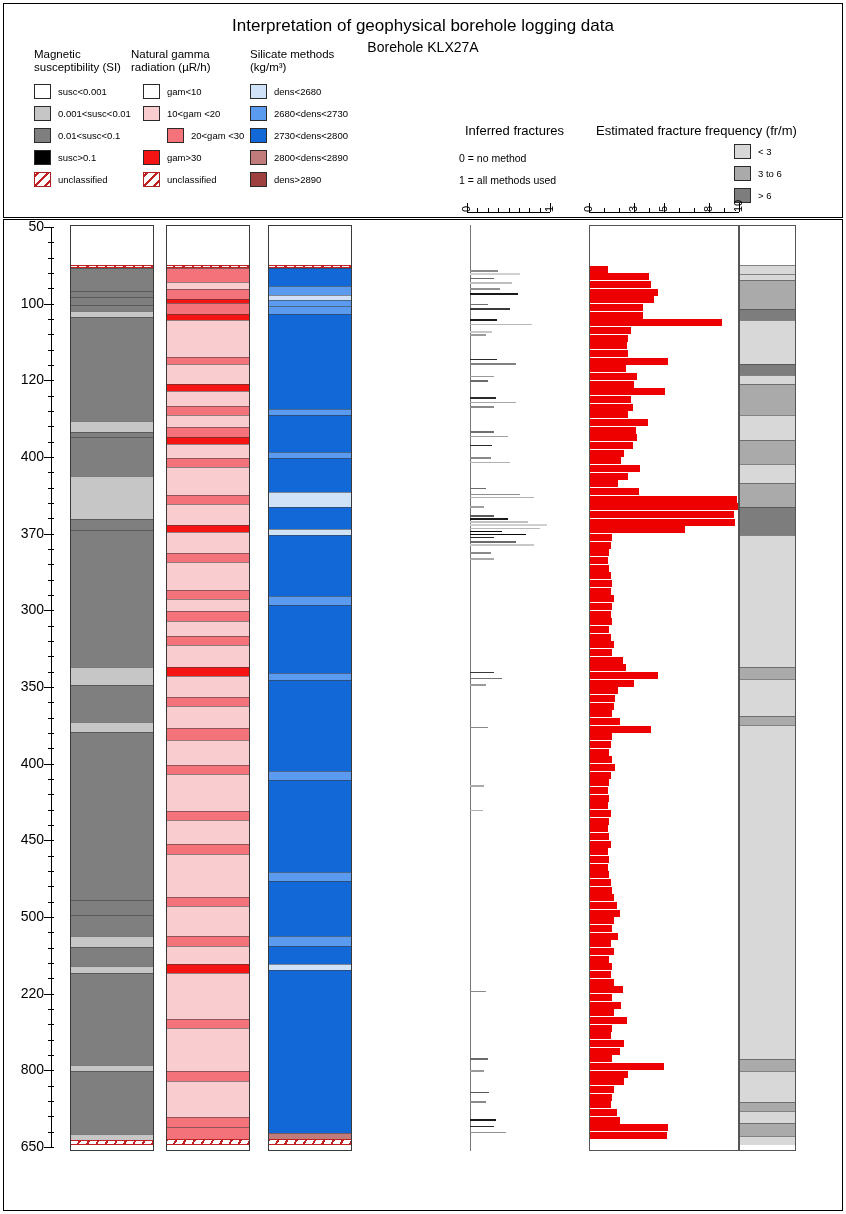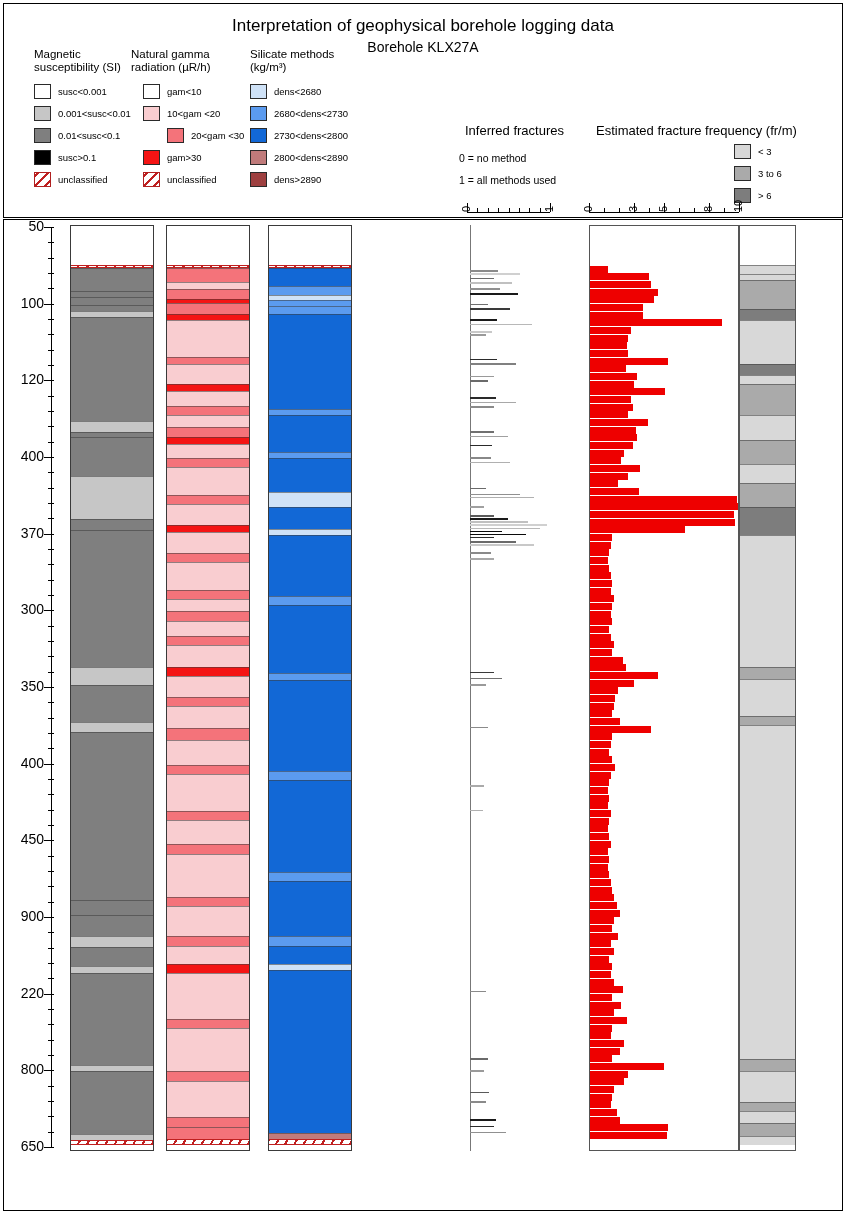--- a/index.html
+++ b/index.html
@@ -244,21 +244,21 @@
         <div class="dtick" style="top: 574.333px;"></div>
         <div class="dtick" style="top: 589.667px;"></div>
         <div class="dtick" style="top: 605px;"></div>
         <div class="dtick dtickmaj" style="top: 620.333px;"></div>
         <div class="dlab" style="left: -2px; top: 611.333px;">450</div>
         <div class="dtick" style="top: 635.667px;"></div>
         <div class="dtick" style="top: 651px;"></div>
         <div class="dtick" style="top: 666.333px;"></div>
         <div class="dtick" style="top: 681.667px;"></div>
         <div class="dtick dtickmaj" style="top: 697px;"></div>
-        <div class="dlab" style="left: -2px; top: 688px;">900</div>
+        <div class="dlab" style="left: -2px; top: 688px;">500</div>
         <div class="dtick" style="top: 712.333px;"></div>
         <div class="dtick" style="top: 727.667px;"></div>
         <div class="dtick" style="top: 743px;"></div>
         <div class="dtick" style="top: 758.333px;"></div>
         <div class="dtick dtickmaj" style="top: 773.667px;"></div>
         <div class="dlab" style="left: -2px; top: 764.667px;">220</div>
         <div class="dtick" style="top: 789px;"></div>
         <div class="dtick" style="top: 804.333px;"></div>
         <div class="dtick" style="top: 819.667px;"></div>
         <div class="dtick" style="top: 835px;"></div>

